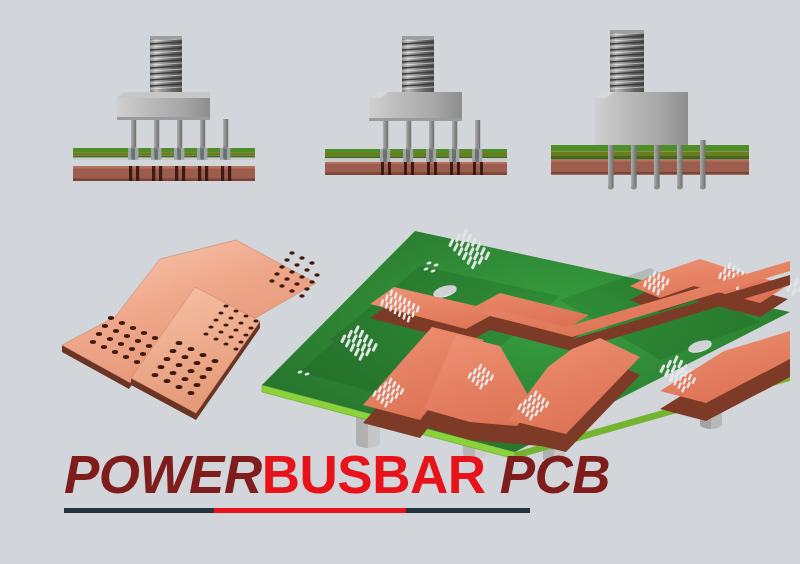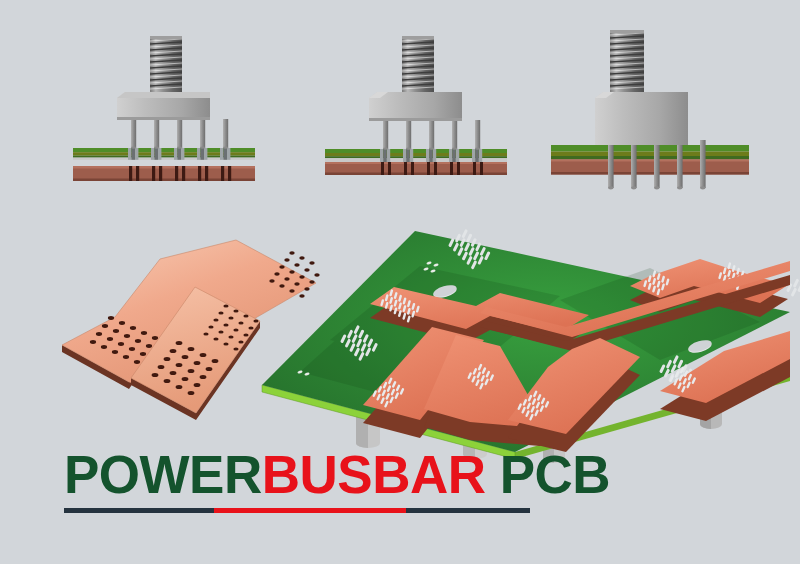--- a/index.html
+++ b/index.html
@@ -20,21 +20,21 @@
   #title-text{
     font-family:"Liberation Sans", sans-serif;
     font-weight:bold;
     font-size:53px;
     letter-spacing:-0.5px;
     line-height:58px;
     white-space:nowrap;
     margin:0;
     color:#25333f;
   }
-  .t-dark{color:#14532d;}
+  .t-dark{color:#7f1d1d;font-style:italic;}
   .t-red{color:#e8121a;}
   #title-rule{
     position:absolute;left:0;top:62px;width:466px;height:5px;
     display:flex;
   }
   .rule-seg{height:100%;}
 </style>
 </head>
 <body style="background: rgb(210, 214, 218);">
 

